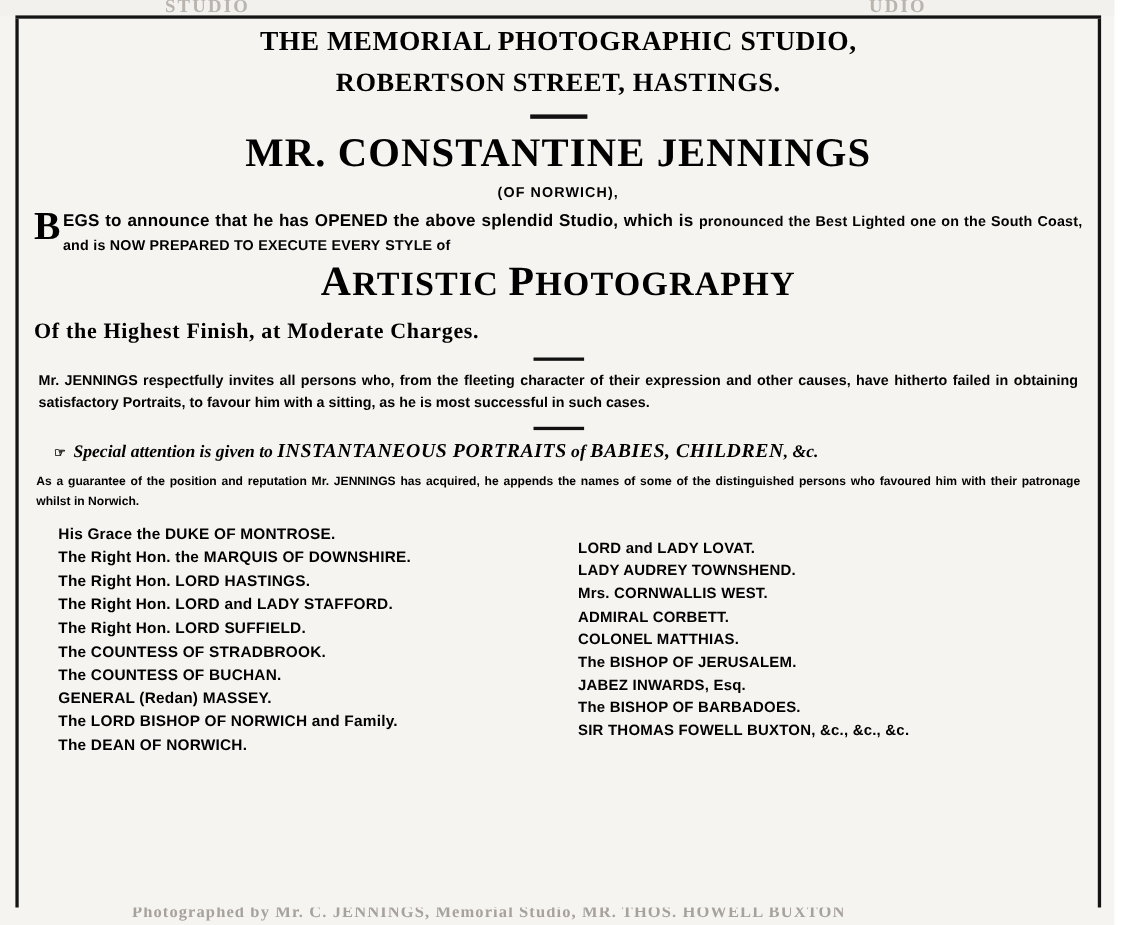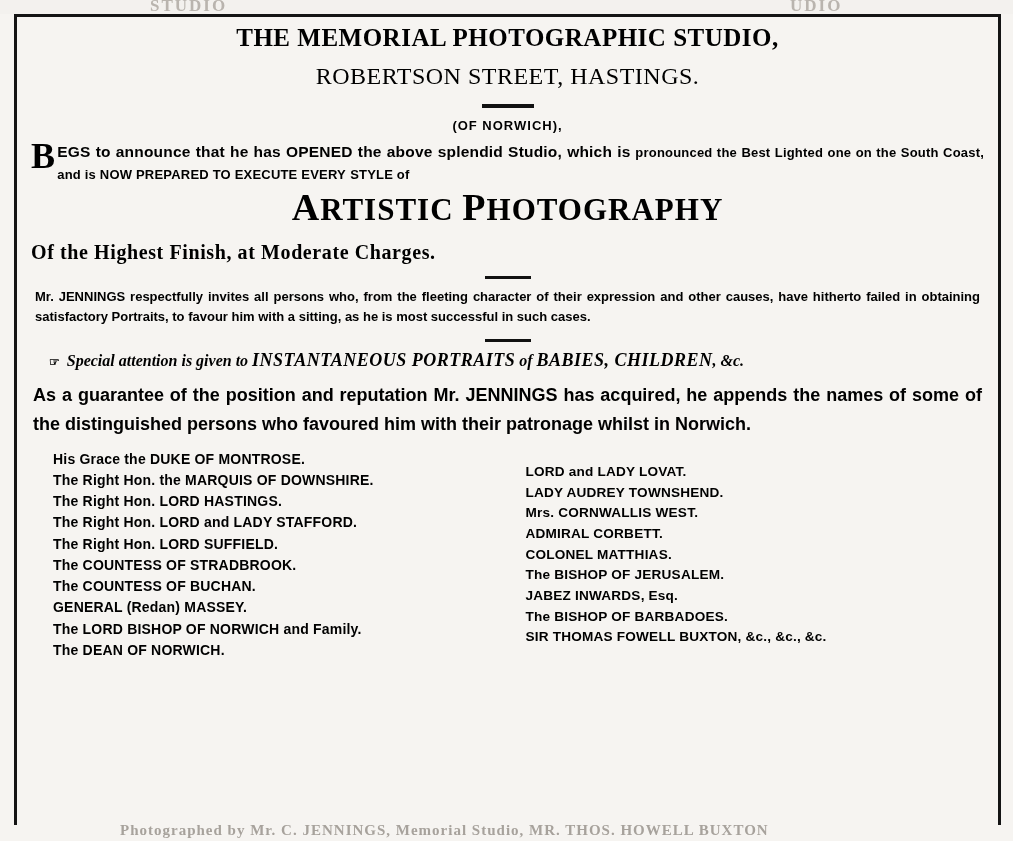--- a/index.html
+++ b/index.html
@@ -76,21 +76,21 @@
     font-weight: bold;
     font-size: 25px;
     letter-spacing: 0.5px;
     margin-top: 4px;
     line-height: 1.05;
     white-space: nowrap;
   }
   .ad-subtitle {
     text-align: center;
     font-family: "Liberation Serif", serif;
-    font-weight: normal;
+    font-weight: bold;
     font-size: 24px;
     letter-spacing: 0.5px;
     margin-top: 12px;
   }
   .divider {
     width: 52px;
     height: 4px;
     background: #111;
     margin: 14px auto 10px auto;
   }
@@ -180,21 +180,21 @@
     letter-spacing: -1px;
     margin-right: 8px;
   }
   .special .caps {
     font-style: italic;
     font-size: 18px;
     letter-spacing: 0.5px;
   }
   .guarantee {
     font-family: "Liberation Sans", sans-serif;
-    font-size: 18px;
+    font-size: 11px;
     font-weight: bold;
     line-height: 1.6;
     margin-top: 10px;
     text-align: justify;
     padding: 0 2px;
   }
   .patrons {
     display: flex;
     margin-top: 10px;
     align-items: center;
@@ -228,20 +228,21 @@
   <div class="rule-top"></div>
 
   <div class="frame">
 
     <div class="ad-title">THE MEMORIAL PHOTOGRAPHIC STUDIO,</div>
 
     <div class="ad-subtitle">ROBERTSON STREET, HASTINGS.</div>
 
     <div class="divider"></div>
 
+    <div class="ad-name">MR. CONSTANTINE JENNINGS</div>
 
     <div class="ad-origin">(OF NORWICH),</div>
 
     <div class="body-para">
       <span class="dropcap">B</span>
       <span class="lead-line">EGS to announce that he has OPENED the above splendid Studio, which is</span>
       <span class="smallcap-line">pronounced the Best Lighted one on the South Coast, and is NOW PREPARED TO EXECUTE EVERY</span>
       <span class="smallcap-line">STYLE of</span>
     </div>
 

